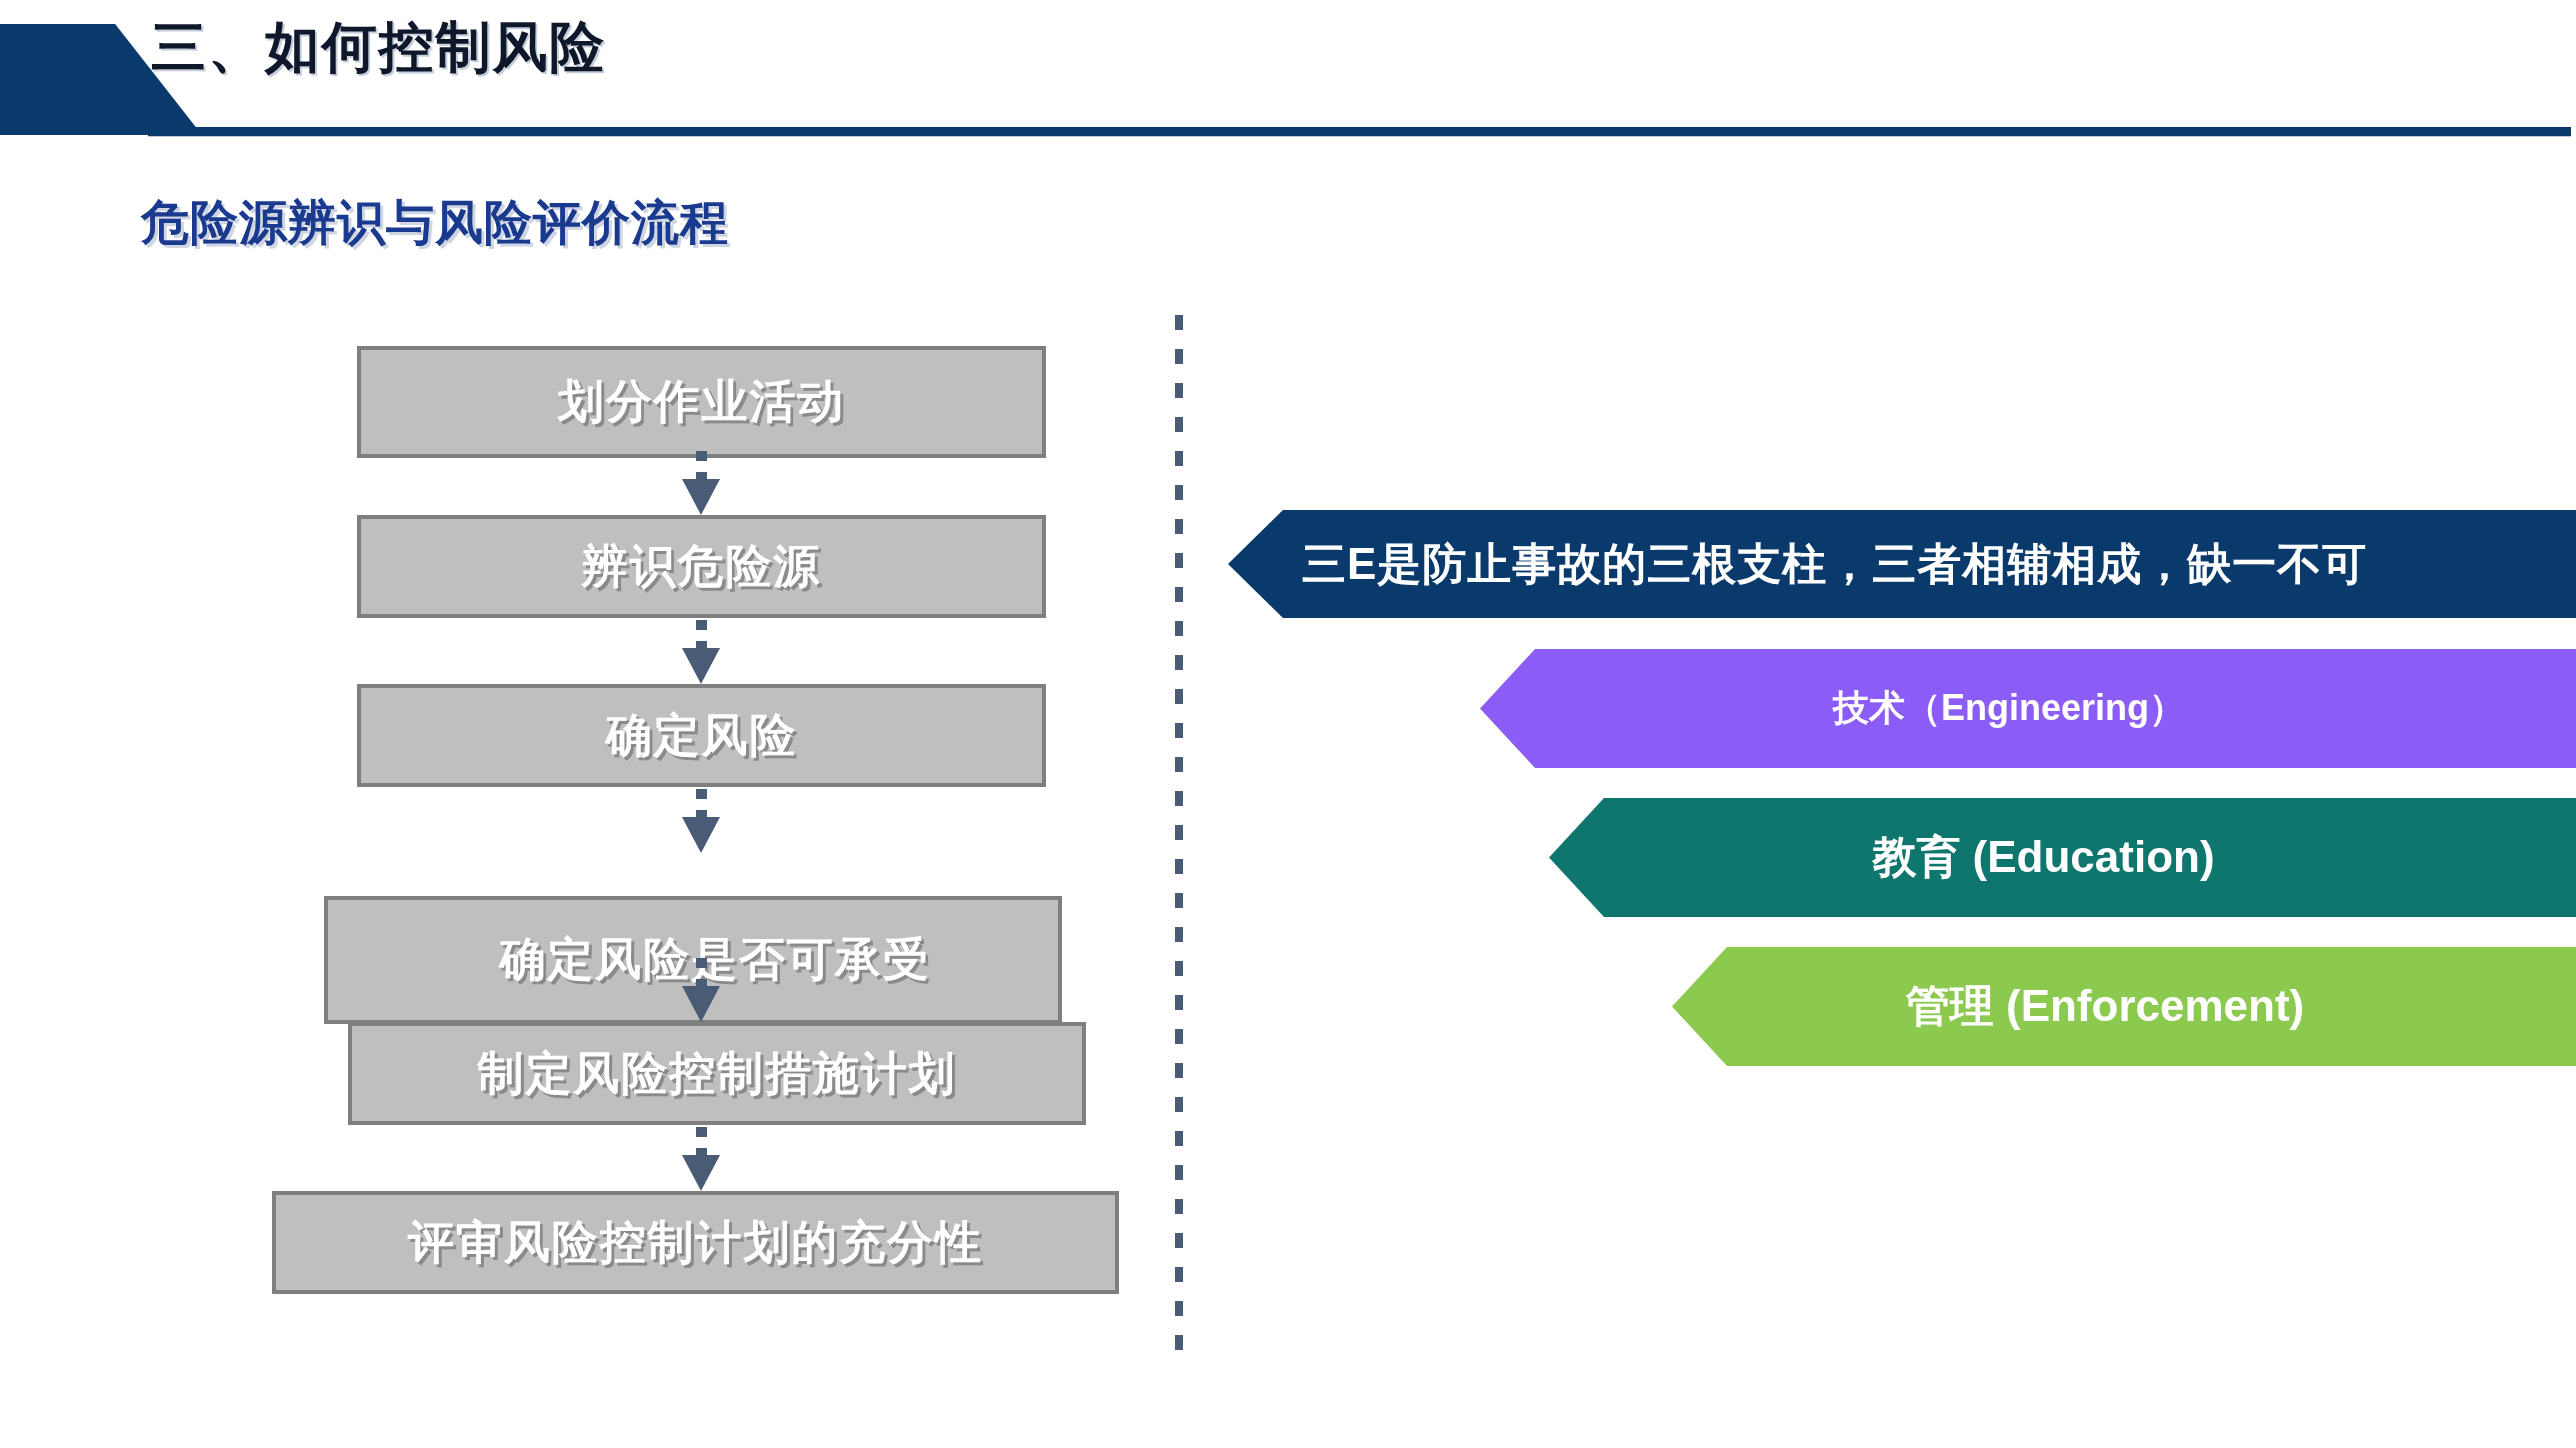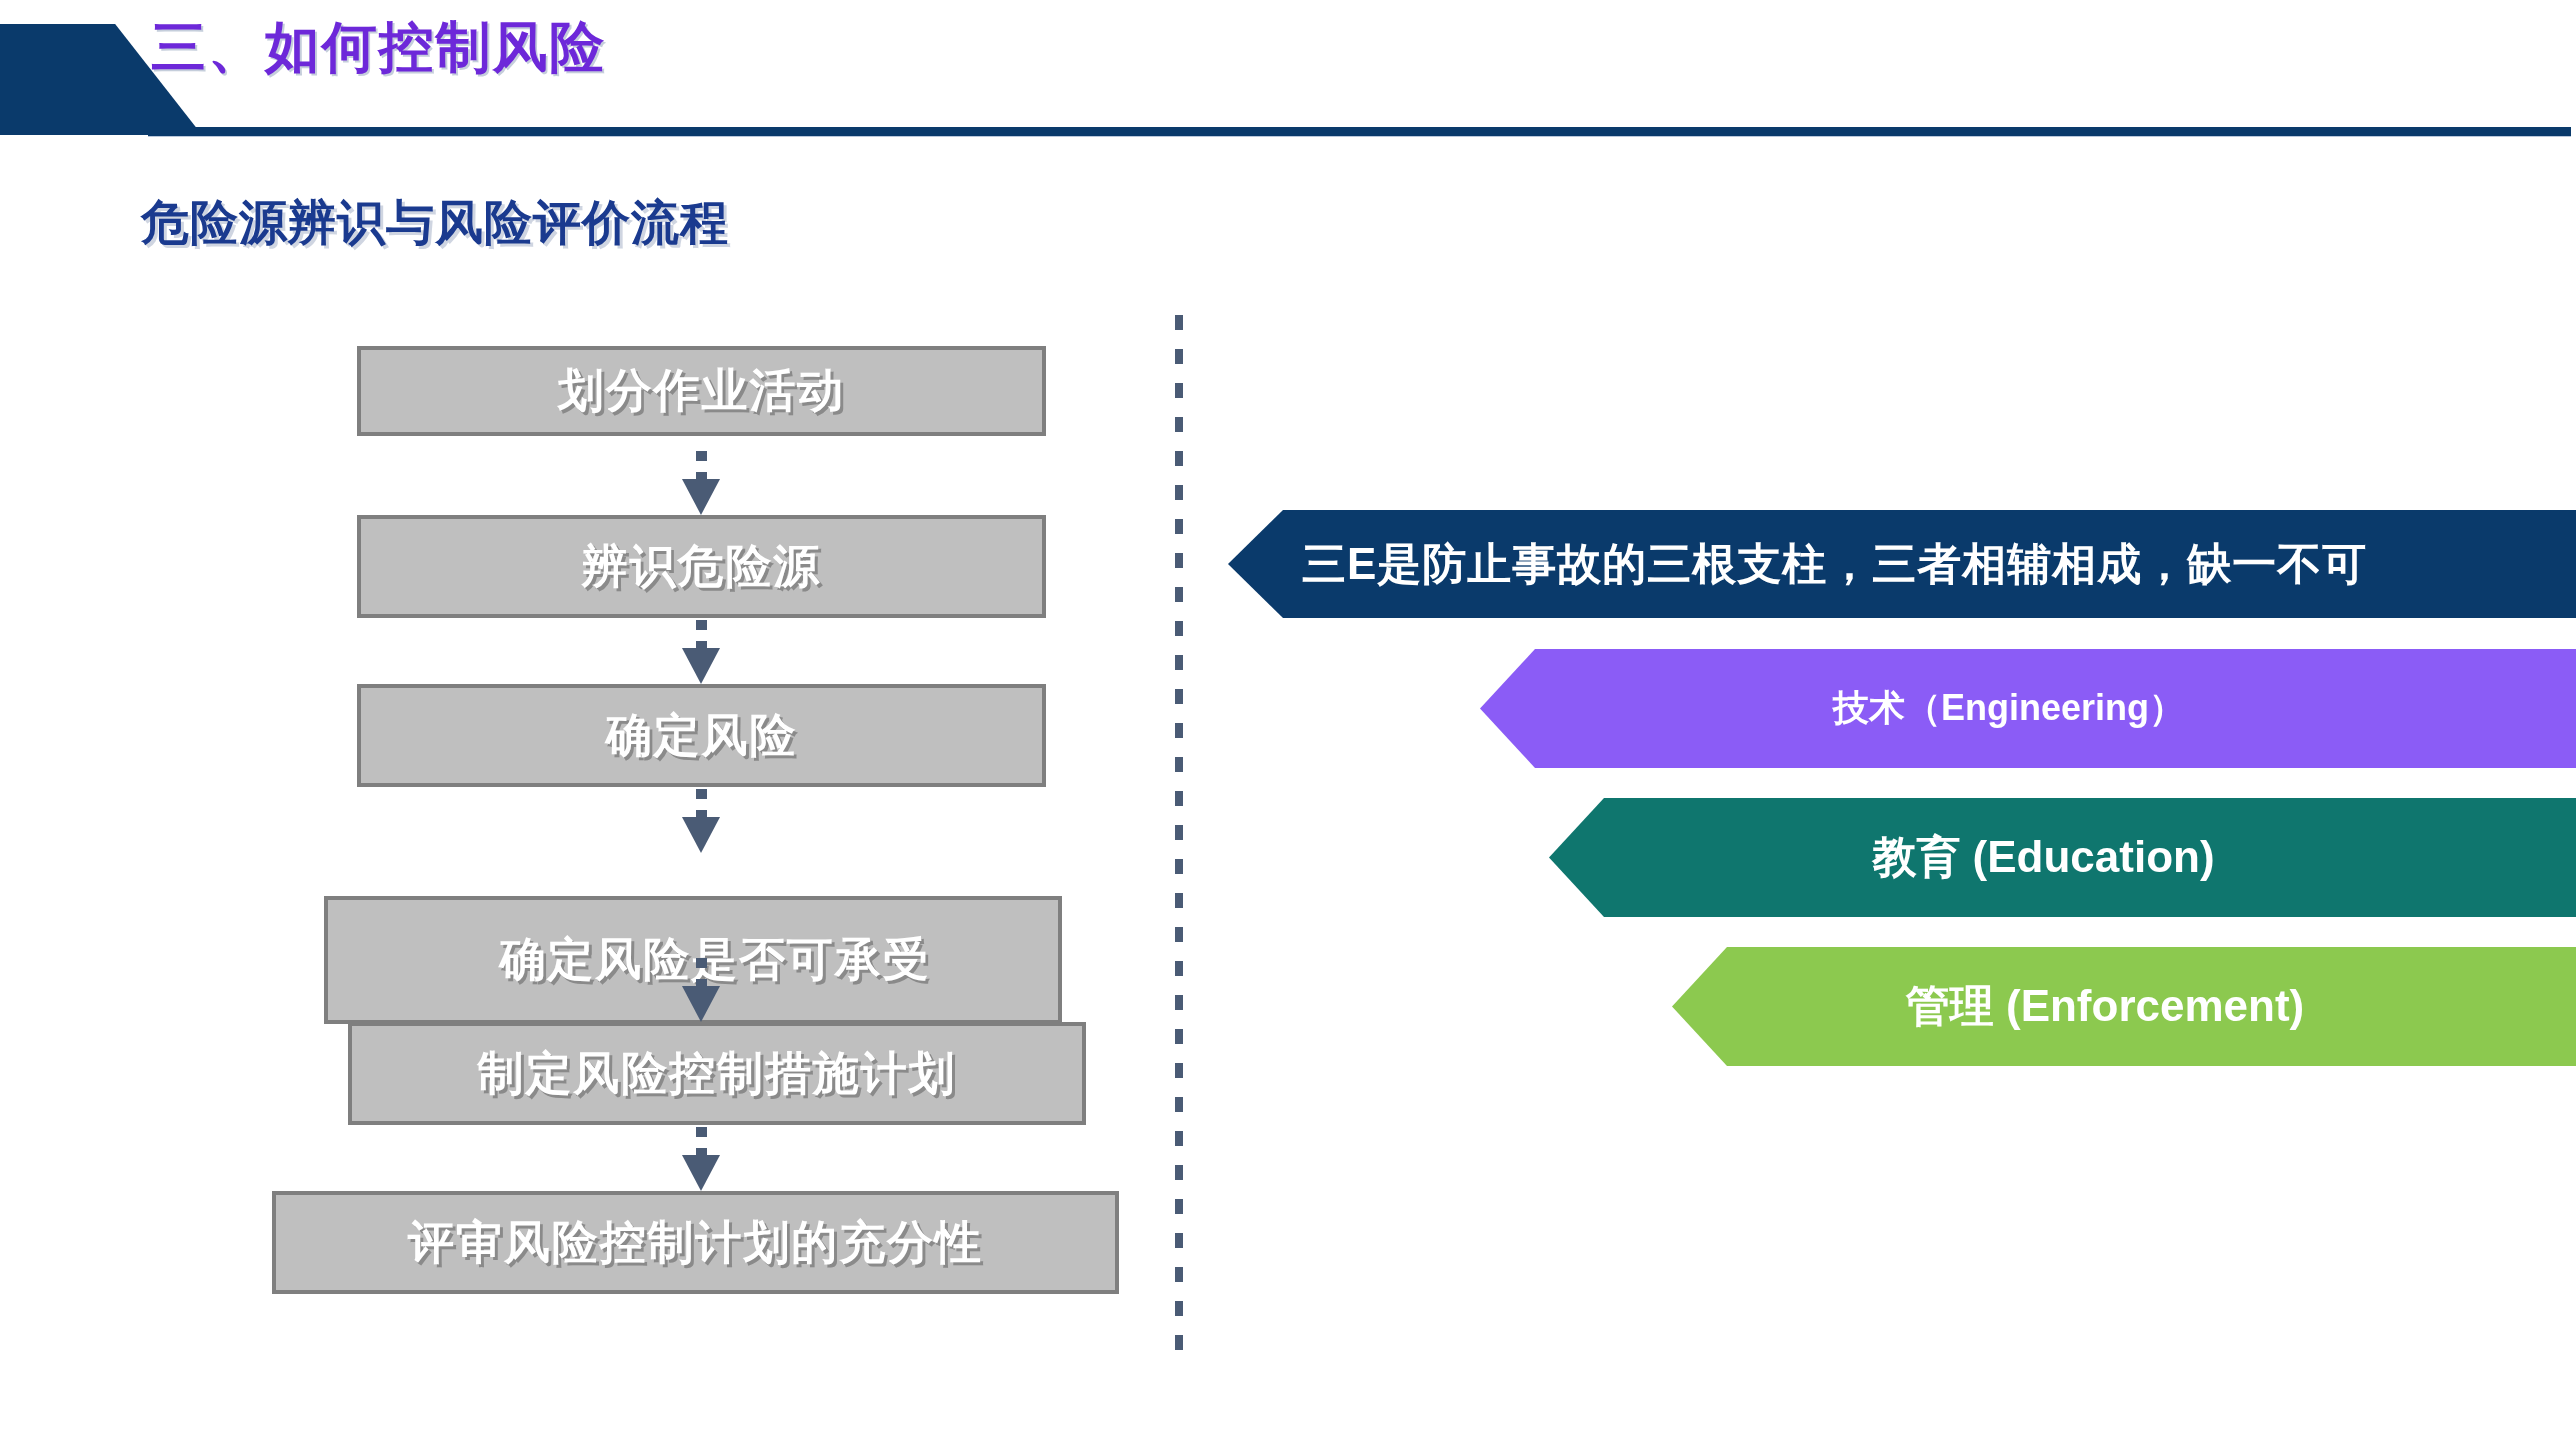--- a/index.html
+++ b/index.html
@@ -27,21 +27,21 @@
     height: 111px;
     background: #0A3A6B;
     clip-path: polygon(0% 0%, 57% 0%, 100% 100%, 0% 100%);
   }
   .header-title {
     position: absolute;
     left: 151px;
     top: 11.4px;
     font-size: 55px;
     font-weight: bold;
-    color: #6d28d9;
+    color: #0f172a;
     letter-spacing: 1.9px;
     white-space: nowrap;
     text-shadow: 1.9px 1.9px 0 rgba(150,165,190,0.55);
   }
   .header-rule {
     position: absolute;
     left: 148px;
     top: 127px;
     width: 2423px;
     height: 8.6px;
@@ -179,21 +179,21 @@
 <body>
 
 <div id="slide">
 
   <div class="header-wedge"></div>
   <div class="header-title">三、如何控制风险</div>
   <div class="header-rule"></div>
 
   <div class="subtitle">危险源辨识与风险评价流程</div>
 
-  <div class="flow-box" style="left:357px; top:346px; width:689px; height:90px; font-size:46px;">
+  <div class="flow-box" style="left:357px; top:346px; width:689px; height:112px; font-size:46px;">
     <span>划分作业活动</span>
   </div>
 
   <div class="flow-arrow" style="left:682px; top:451px; height:62px;">
     <div class="stem"></div>
     <div class="head"></div>
   </div>
 
   <div class="flow-box" style="left:357px; top:515px; width:689px; height:103px; font-size:46px;">
     <span>辨识危险源</span>

